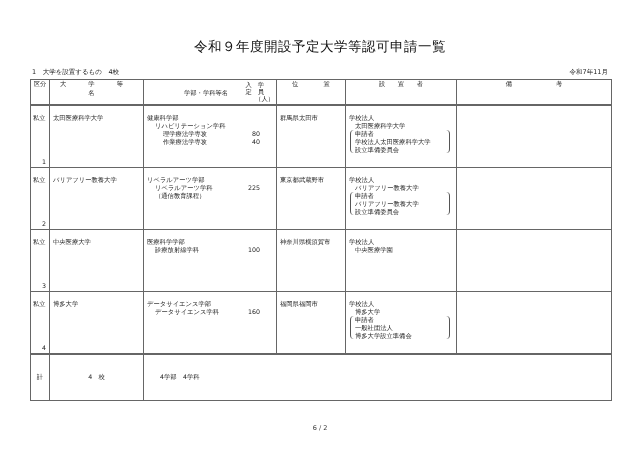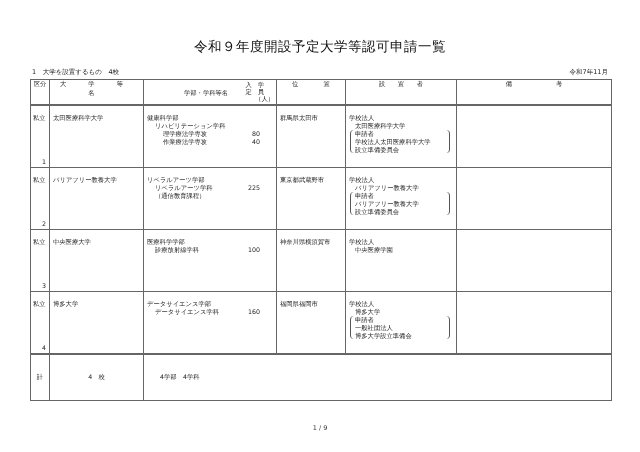--- a/index.html
+++ b/index.html
@@ -180,13 +180,13 @@
   </tbody>
   <tfoot>
     <tr class="total">
       <td style="text-align:center;">計</td>
       <td style="text-align:center;">4　校</td>
       <td colspan="4" style="padding-left:16px;">4学部　4学科</td>
     </tr>
   </tfoot>
 </table>
 
-<div class="page">1 / 9</div>
+<div class="page">6 / 2</div>
 
 </body></html>

